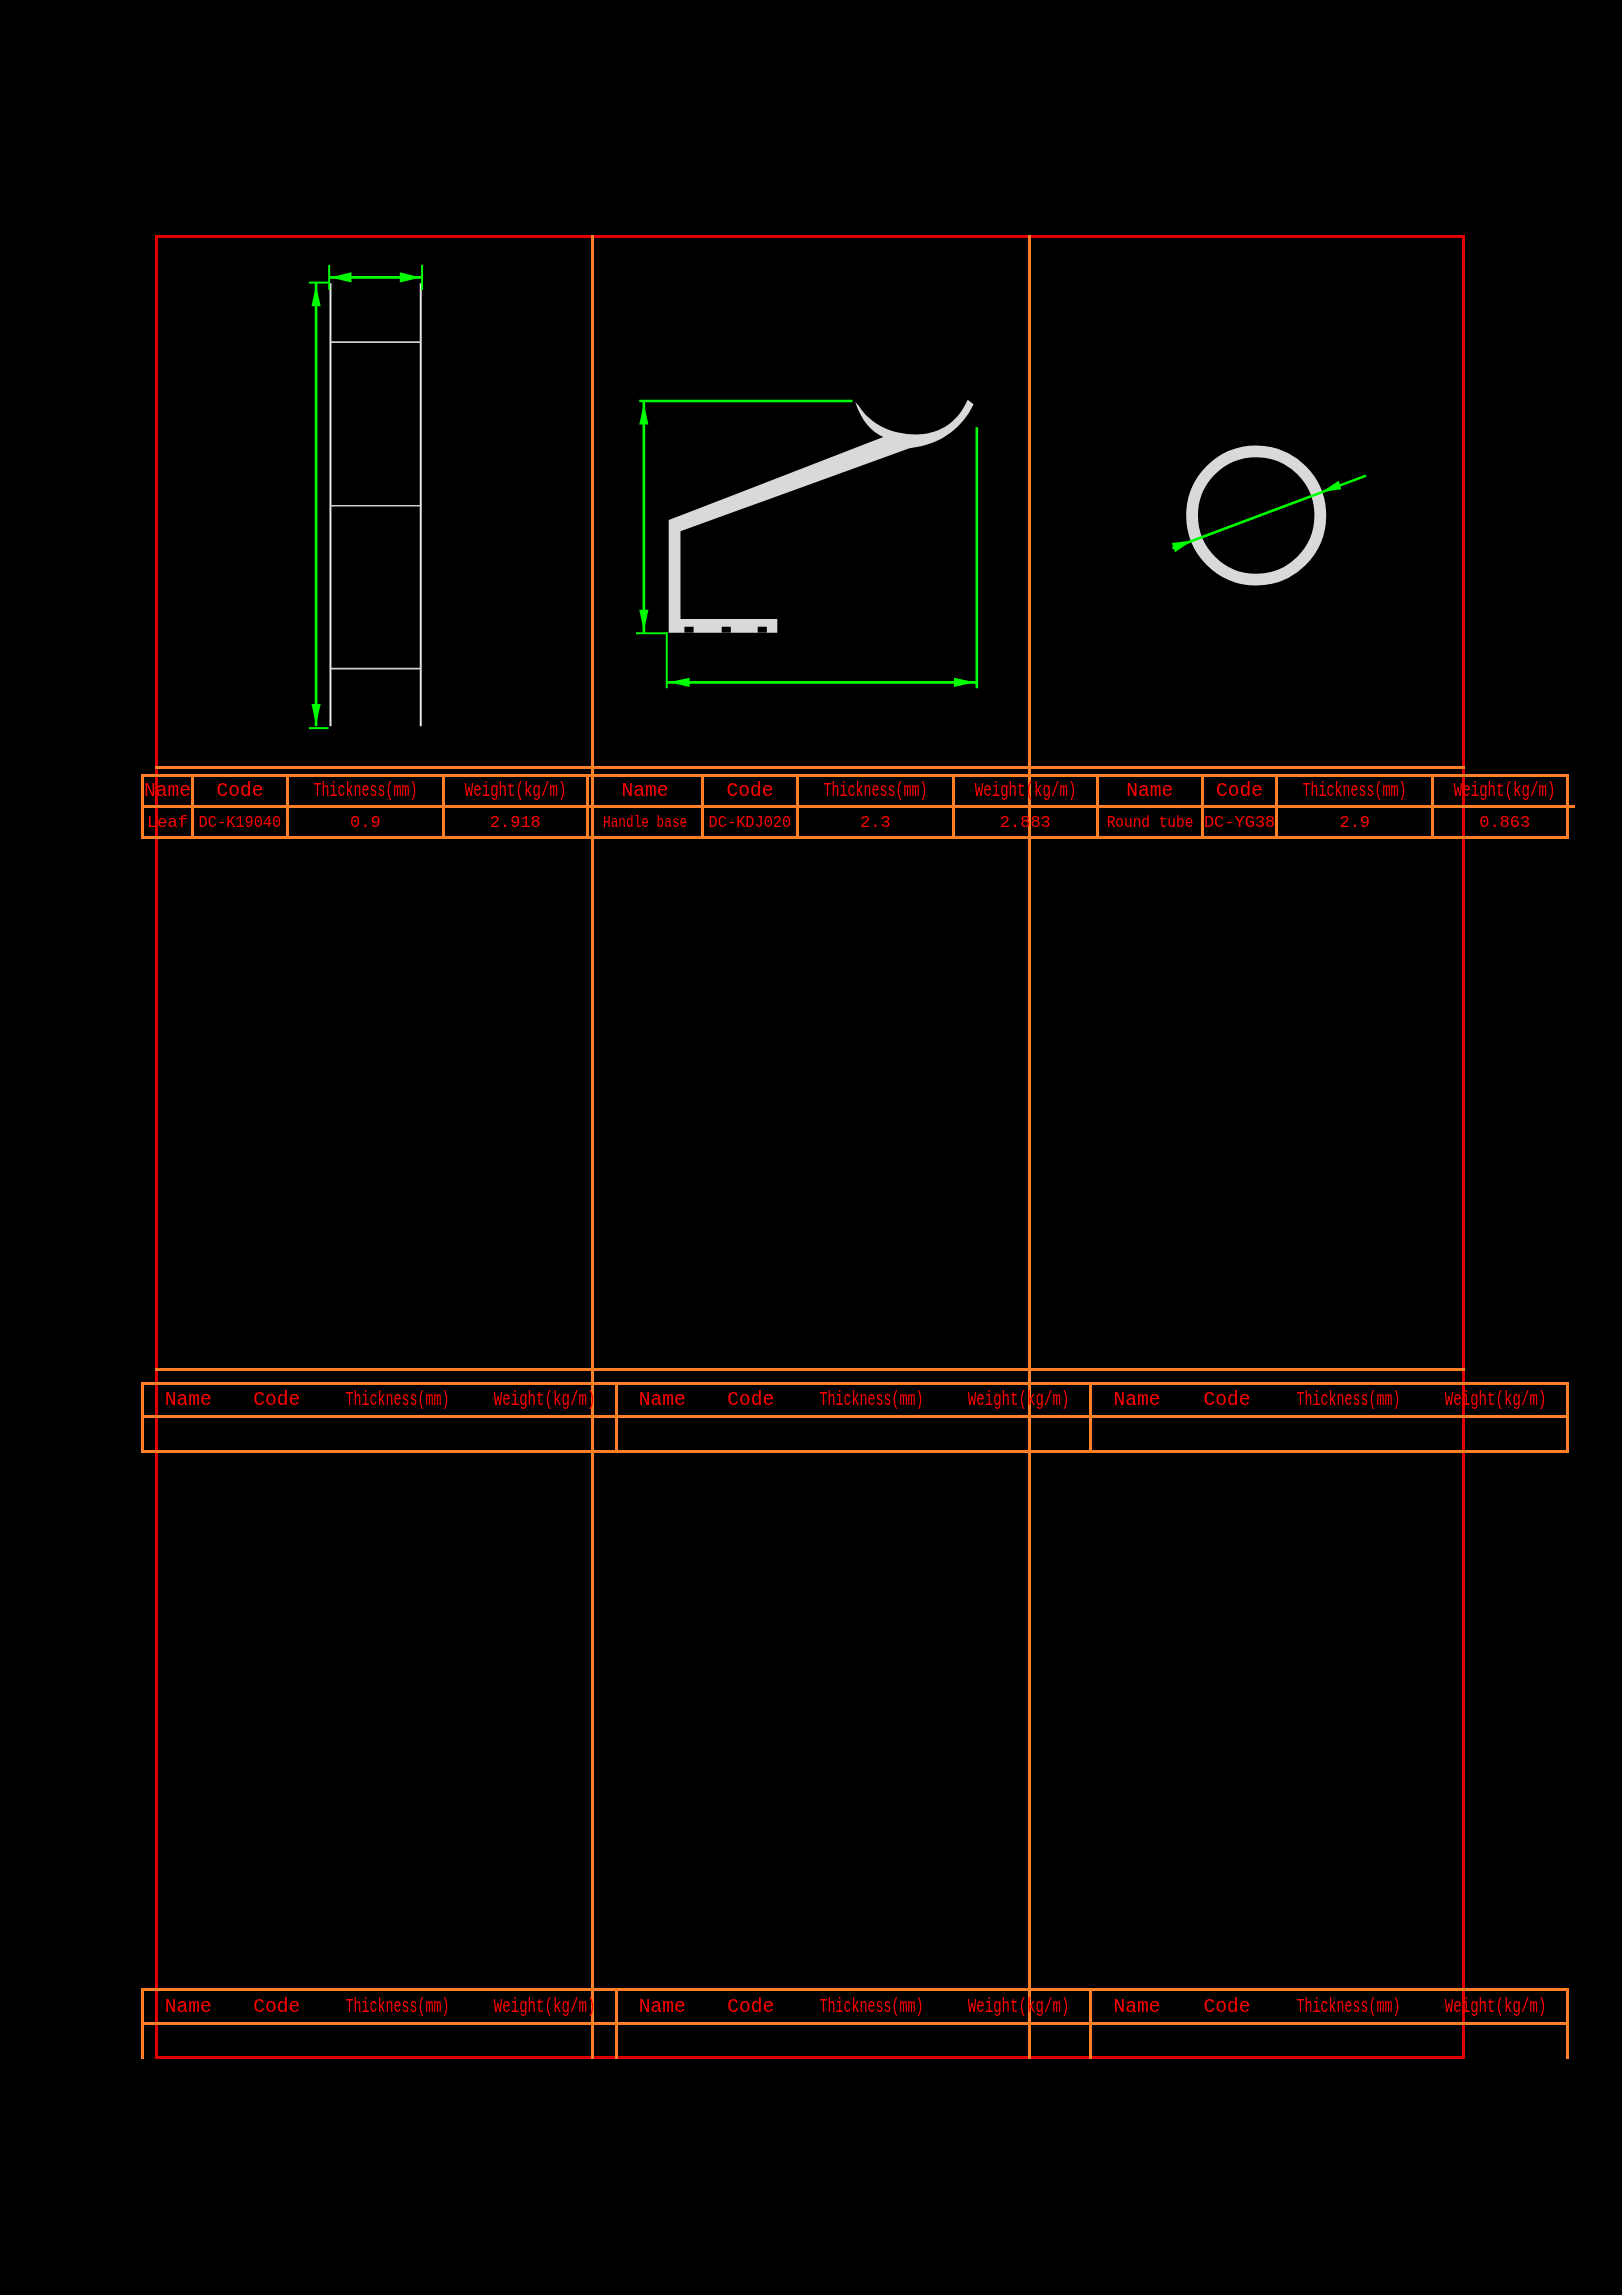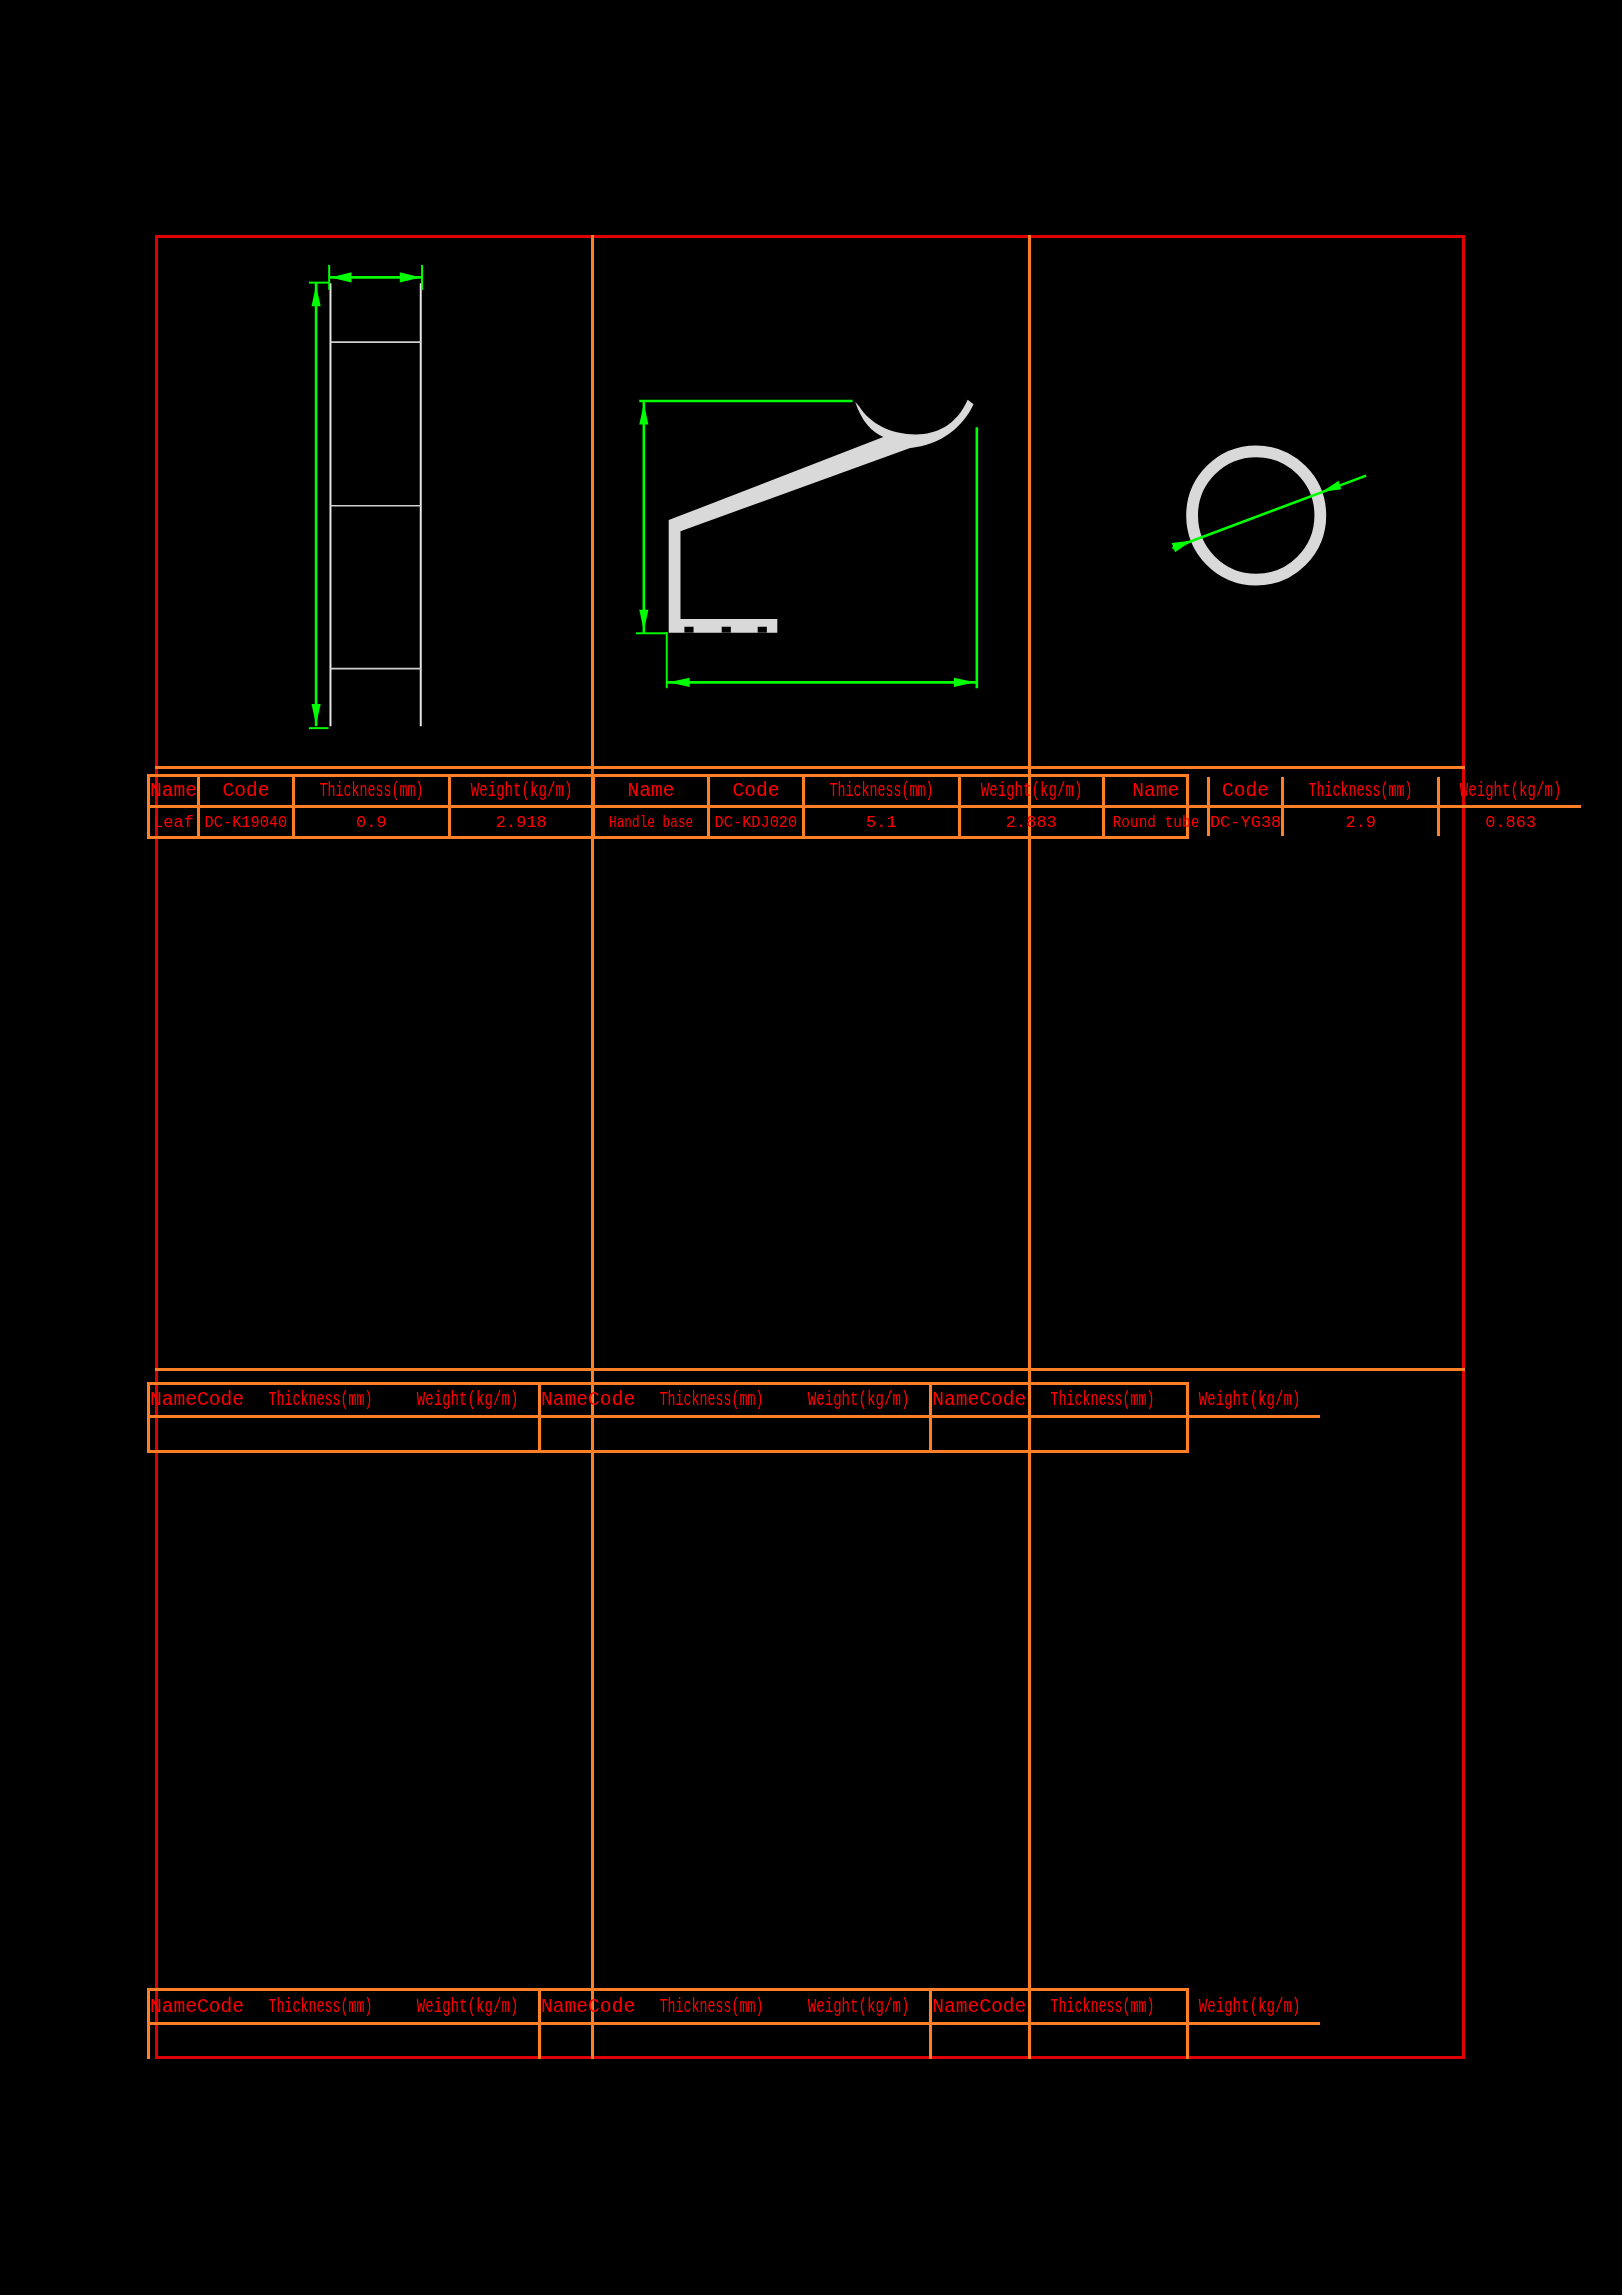--- a/index.html
+++ b/index.html
@@ -10,21 +10,21 @@
   .page{position:relative;width:1622px;height:2295px;background:var(--bg);overflow:hidden;
         font-family:"Liberation Mono","DejaVu Sans Mono",monospace;}
   
   .outer-border{position:absolute;left:155px;top:235px;width:1310px;height:1824px;
         border:3.3px solid var(--outer);box-sizing:border-box;}
   .vdiv{position:absolute;top:235px;height:1824px;width:3.3px;background:var(--grid);}
   .vdiv.v1{left:591px;} .vdiv.v2{left:1028px;}
   .sep{position:absolute;left:155px;width:1310px;height:3.3px;background:var(--grid);}
   .sep.s1{top:766px;} .sep.s2{top:1368px;}
   
-  .tbl{position:absolute;left:147px;width:1042px;display:grid;
+  .tbl{position:absolute;left:141px;width:1428px;display:grid;
        grid-template-columns:repeat(3,1fr);box-sizing:border-box;
        border:3.3px solid var(--grid);}
   .tbl.t1{top:774px;height:65px;}
   .tbl.t2{top:1382px;height:71px;}
   .tbl.t3{top:1988px;height:71px;border-bottom:none;}
   .panel{display:grid;grid-template-columns:repeat(4,1fr);box-sizing:border-box;
          border-right:3.3px solid var(--grid);}
   .t1 .panel{grid-template-rows:31px 1fr;}
   .t2 .panel{grid-template-rows:33px 1fr;}
   .t3 .panel{grid-template-rows:34px 1fr;}
@@ -151,21 +151,21 @@
       <div class="c hdr sx72">
           <span>Weight(kg/m)</span>
         </div>
       <div class="c dat vb sx75">
           <span>Handle base</span>
         </div>
       <div class="c dat vb sx90">
           <span>DC-KDJ020</span>
         </div>
       <div class="c dat vb">
-          <span>5.1</span>
+          <span>2.3</span>
         </div>
       <div class="c dat">
           <span>2.883</span>
         </div>
     </div>
     <div class="panel last">
       <div class="c hdr vb">
           <span>Name</span>
         </div>
       <div class="c hdr vb">

